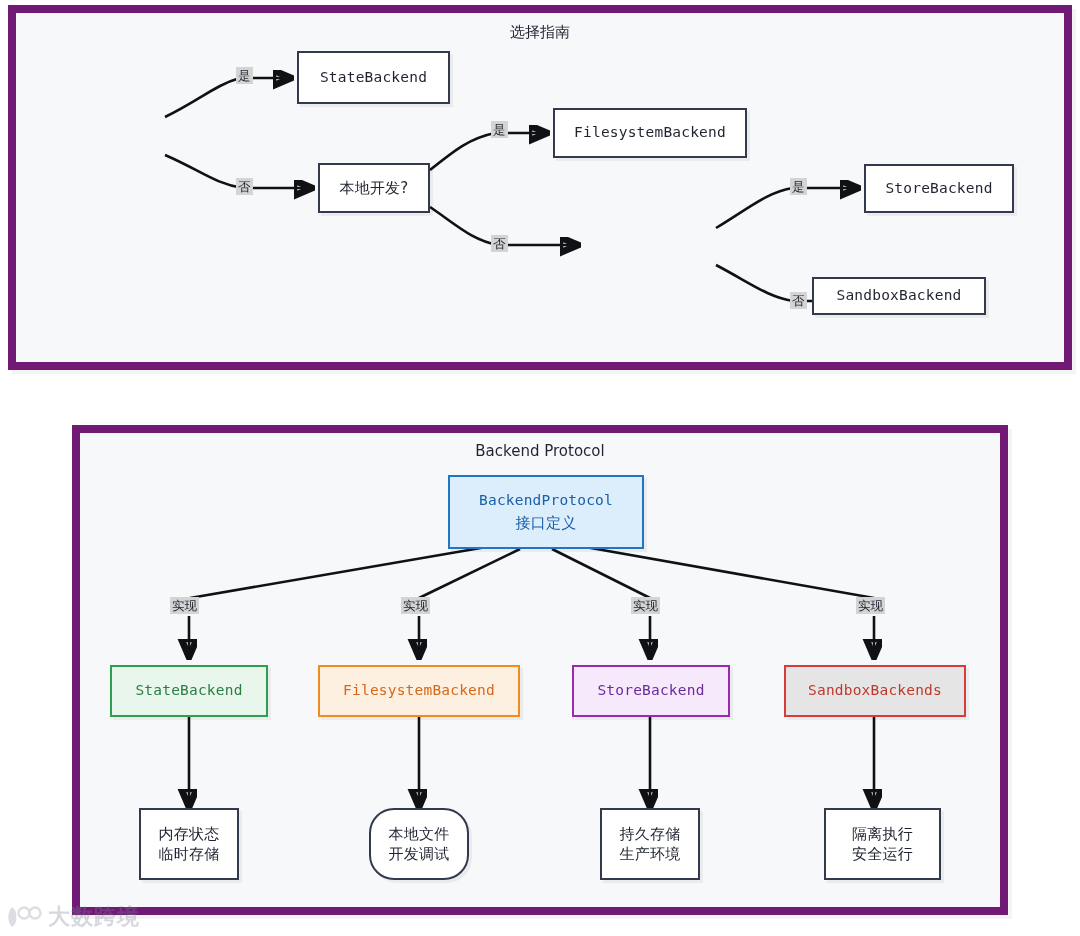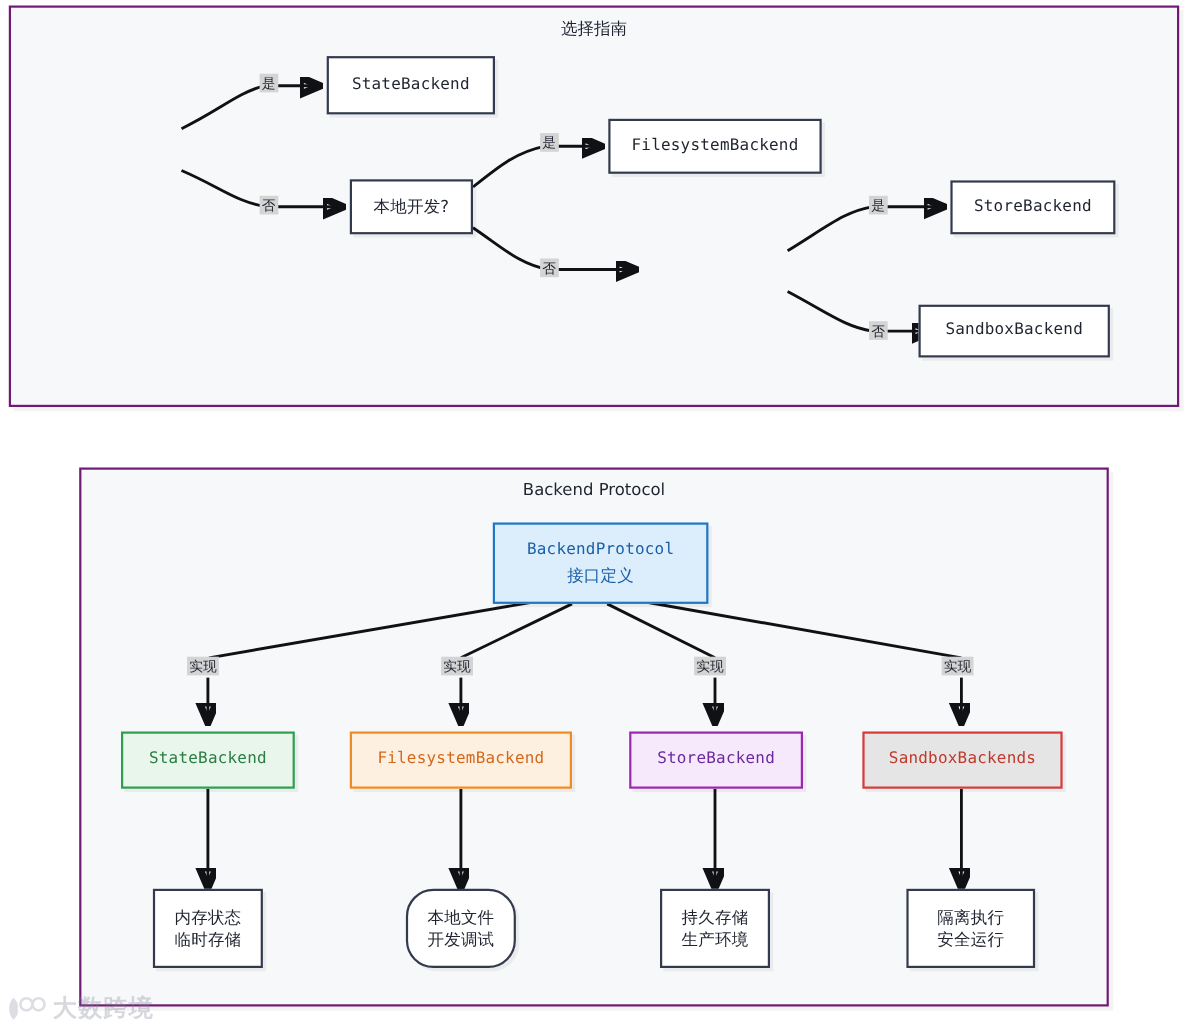--- a/index.html
+++ b/index.html
@@ -13,21 +13,21 @@
     width: 1080px;
     height: 936px;
     overflow: hidden;
     background: #ffffff;
   }
 
   
   .panel {
     position: absolute;
     background: #f7f8fa;
-    border: 2px solid #701a75;
+    border: 8px solid #701a75;
     box-shadow: 4px 4px 0 rgba(0,0,0,0.045);
     box-sizing: border-box;
   }
   .panel-title {
     position: absolute;
     left: 0;
     right: 0;
     text-align: center;
     font-size: 15px;
     color: #1f2430;
@@ -133,21 +133,21 @@
 
   <div class="node mono" style="left:297px; top:51px; width:153px; height:53px;">StateBackend</div>
 
   <div class="node" style="left:318px; top:163px; width:112px; height:50px;">本地开发?</div>
 
   <div class="node mono" style="left:553px; top:108px; width:194px; height:50px;">FilesystemBackend</div>
 
 
   <div class="node mono" style="left:864px; top:164px; width:150px; height:49px;">StoreBackend</div>
 
-  <div class="node mono" style="left:835px; top:277px; width:174px; height:48px;">SandboxBackend</div>
+  <div class="node mono" style="left:812px; top:277px; width:174px; height:38px;">SandboxBackend</div>
 
   <div class="edge-label" style="left:236px; top:67px;">是</div>
   <div class="edge-label" style="left:236px; top:178px;">否</div>
   <div class="edge-label" style="left:491px; top:121px;">是</div>
   <div class="edge-label" style="left:491px; top:235px;">否</div>
   <div class="edge-label" style="left:790px; top:178px;">是</div>
   <div class="edge-label" style="left:790px; top:292px;">否</div>
 
   <div class="panel" style="left:72px; top:425px; width:936px; height:490px;">
     <div class="panel-title" style="top:9px;">Backend Protocol</div>

